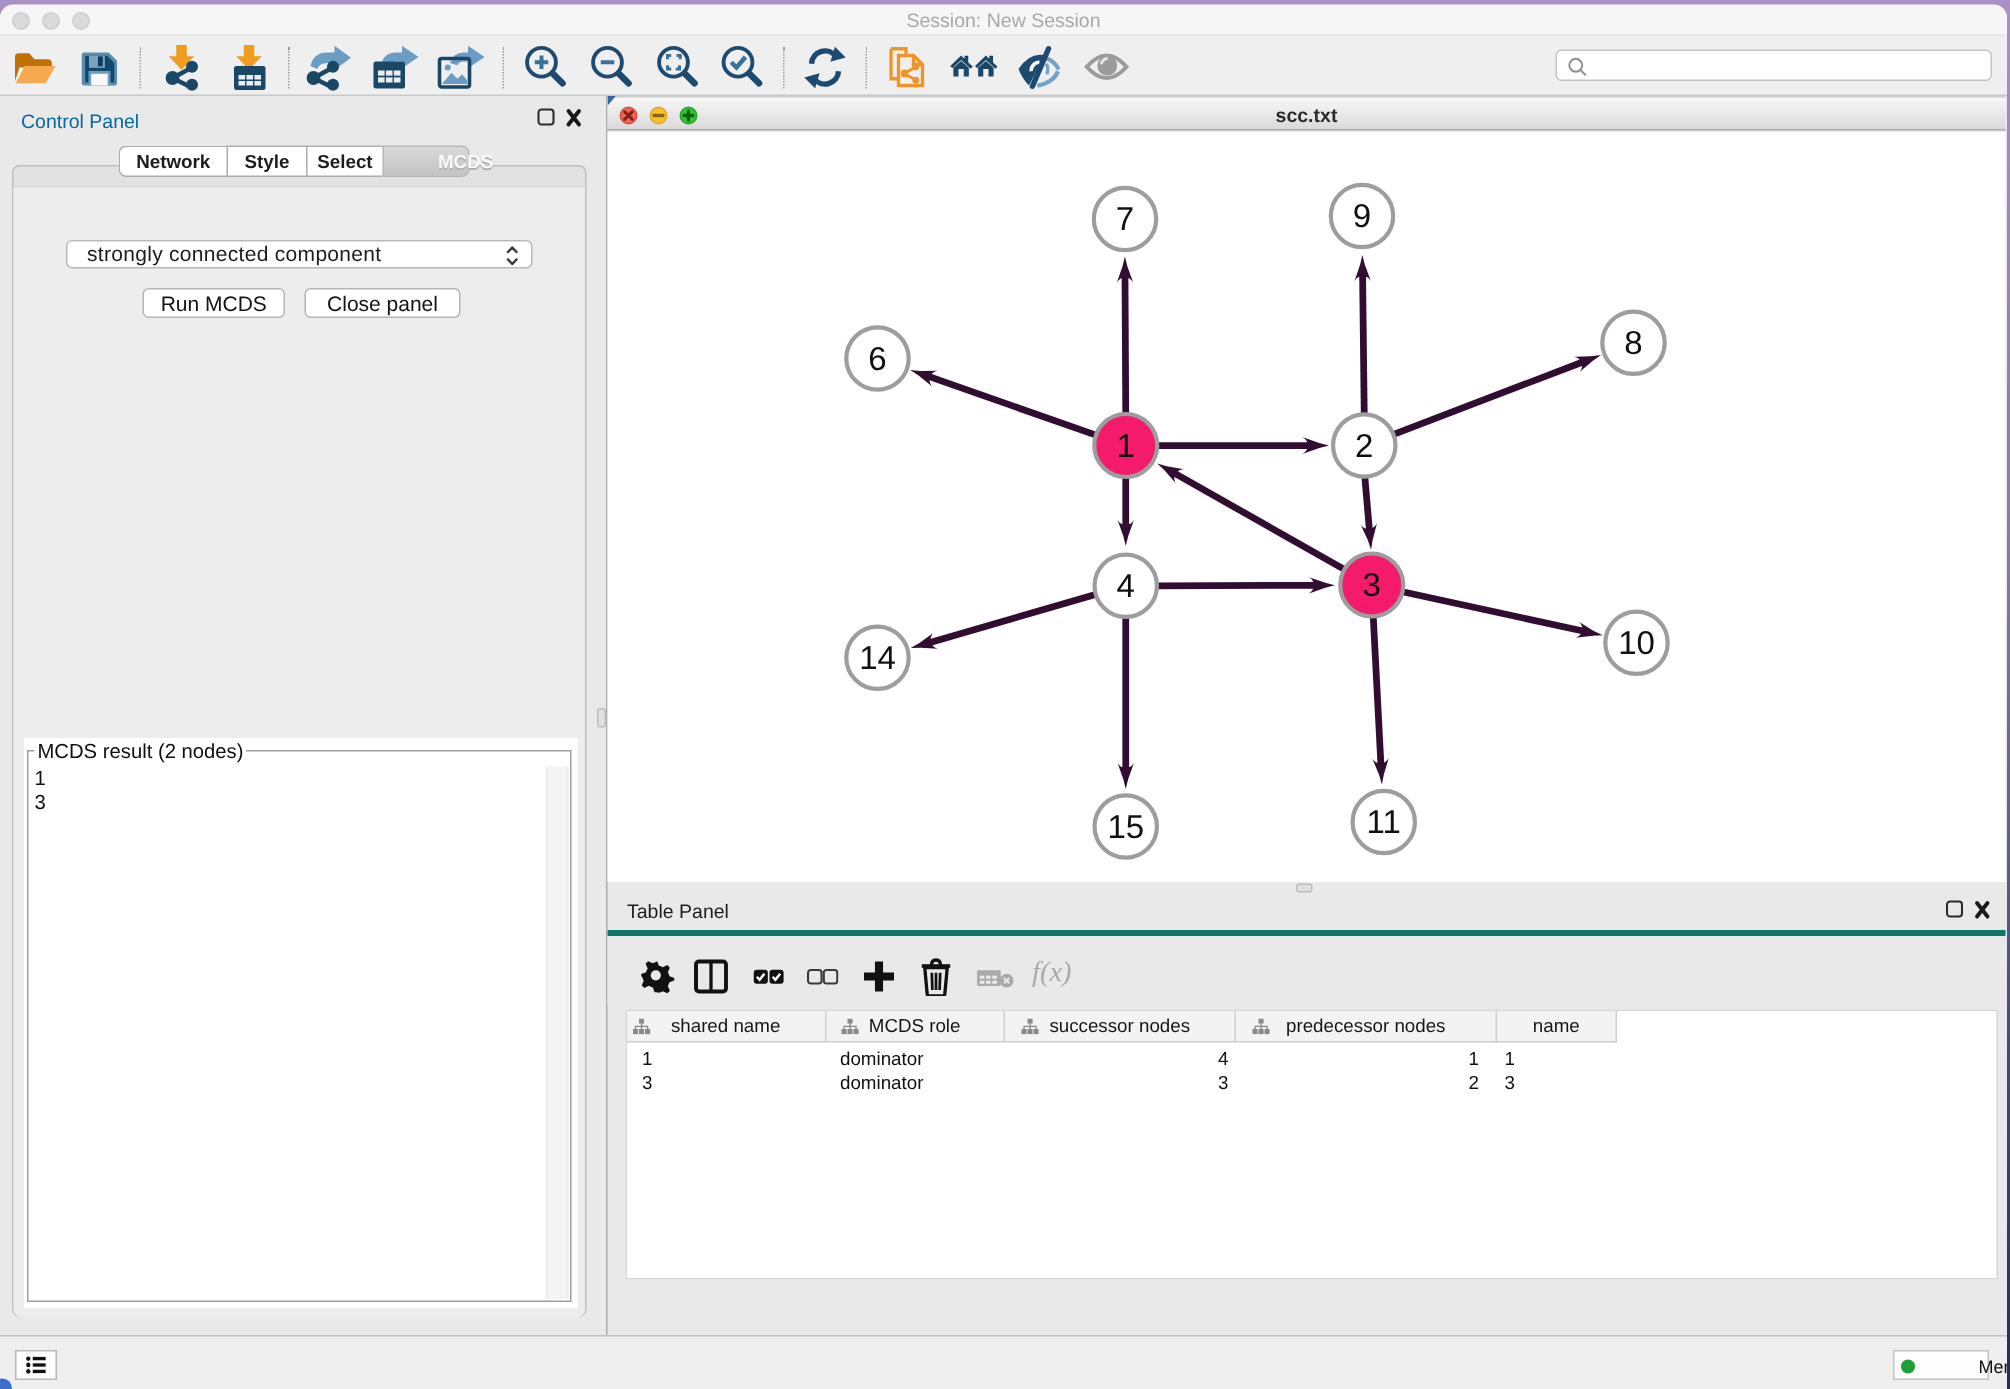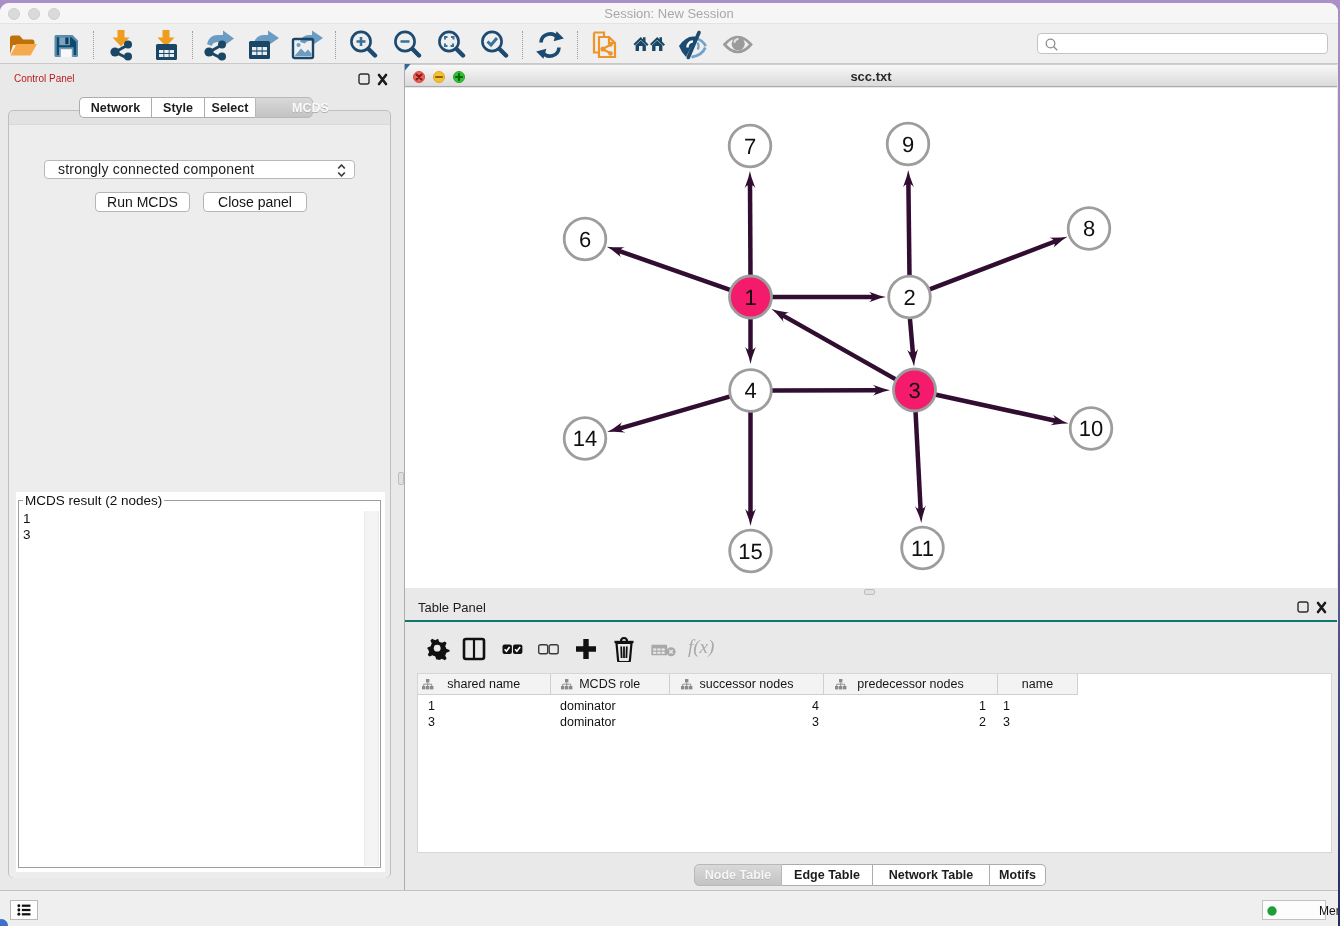--- a/index.html
+++ b/index.html
@@ -9,21 +9,21 @@
 .titlebar { position:absolute; left:0; top:0; width:1338px; height:21px; background:#f6f6f6; border-bottom:1px solid #e3e3e3; }
 .titlebar .dot { position:absolute; top:5px; width:12px; height:12px; border-radius:50%; background:#dadada; border:1px solid #cecece; }
 .title-text { position:absolute; top:3px; left:0; width:100%; text-align:center; font-size:13px; color:#a8a8a8; }
 .toolbar { position:absolute; left:0; top:21px; width:1338px; height:40px; background:#efefef; border-bottom:1px solid #c9c9c9; }
 .tb-sep { position:absolute; top:7px; height:28px; width:0; border-left:1px dotted #9a9a9a; }
 .tb-icon { position:absolute; top:5px; }
 .searchbox { position:absolute; left:1037px; top:11px; width:291px; height:21px; background:#fff; border:1px solid #c4c4c4; border-radius:4px; }
 .searchbox svg { position:absolute; left:6px; top:3px; }
 
 
-.cpanel-title { position:absolute; left:14px; top:70px; font-size:10px; color:#b91c1c; }
+.cpanel-title { position:absolute; left:14px; top:70px; font-size:13px; color:#0369a1; }
 .cp-wicons { position:absolute; left:358px; top:69px; width:32px; height:13px; }
 .tabwrap { position:absolute; left:79px; top:94px; height:21px; display:flex; z-index:5; }
 .tab { height:21px; line-height:20px; text-align:center; background:#fff; border:1px solid #acacac; border-right:none; font-size:12.5px; font-weight:700; color:#1c1c1c; }
 .tab:first-child { border-radius:5px 0 0 5px; }
 .tab.sel { background:linear-gradient(#d9d9d9,#c3c3c3); color:#fafafa; border:1px solid #b8b8b8; border-radius:0 5px 5px 0; text-shadow:0 1px 0 #b0b0b0; }
 .cp-box { position:absolute; left:8px; top:107px; width:383px; height:768px; background:#e2e2e2; border:1px solid #bfbfbf; border-radius:5px; }
 .opt-label { position:absolute; left:0; top:134px; width:399px; text-align:center; font-size:13.5px; color:#1c1c1c; }
 .dropdown { position:absolute; left:44px; top:157px; width:311px; height:19px; background:#fff; border:1px solid #b9b9b9; border-radius:4px; font-size:14px; letter-spacing:0.2px; color:#1c1c1c; line-height:17px; padding-left:13px; }
 .dd-arrows { position:absolute; right:7px; top:2px; }
 .btn { position:absolute; height:20px; background:#fff; border:1px solid #b5b5b5; border-radius:4px; font-size:14px; font-weight:400; color:#141414; text-align:center; line-height:18px; }
@@ -36,21 +36,21 @@
 
 .netpanel { position:absolute; left:405px; top:61px; width:932px; height:524px; }
 .net-titlebar { position:absolute; left:0; top:0; width:932px; height:23px; background:linear-gradient(#f8f8f8,#dadada); border-bottom:1px solid #a9a9a9; border-top:1px solid #cfcfcf;}
 .net-title { position:absolute; top:4px; width:100%; text-align:center; font-size:13px; font-weight:700; color:#2a2a2a; }
 .tl { position:absolute; top:5.5px; width:12px; height:12px; border-radius:50%; }
 .net-canvas { position:absolute; left:0; top:24px; width:932px; height:500px; background:#fff; }
 
 
 .tpanel-title { position:absolute; left:418px; top:597px; font-size:13px; color:#1d1d1d; }
 .tp-wicons { position:absolute; left:1297px; top:597px; width:32px; height:13px; }
-.tp-toolbar { position:absolute; left:405px; top:617px; width:932px; height:50px; background:#e9e9e9; border-top:2px solid #0f766e; }
+.tp-toolbar { position:absolute; left:405px; top:617px; width:932px; height:50px; background:#e9e9e9; border-top:4px solid #0f766e; }
 .tp-table { position:absolute; left:417px; top:670px; width:915px; height:180px; background:#fff; border:1px solid #d6d6d6; }
 .th-row { position:absolute; left:0; top:0; height:21px; background:#f3f3f3; border-bottom:1px solid #d0d0d0; }
 .th-cell { position:absolute; top:0; height:21px; border-right:1px solid #d0d0d0; font-size:12.5px; color:#161616; text-align:center; line-height:21px; }
 .td { position:absolute; font-size:12.5px; color:#111; }
 .btabwrap { position:absolute; left:694px; top:861px; height:22px; display:flex; z-index:5; }
 .btab { height:22px; line-height:21px; text-align:center; background:#fff; border:1px solid #acacac; border-left:none; font-size:12.5px; font-weight:700; color:#1c1c1c; }
 .btab:last-child { border-radius:0 5px 5px 0; }
 .btab.sel { background:linear-gradient(#d9d9d9,#c3c3c3); color:#f6f6f6; border-radius:5px 0 0 5px; border:1px solid #b8b8b8; text-shadow:0 1px 0 #b0b0b0; }
 
 
@@ -394,26 +394,20 @@
     <div class="td" style="left:10px; top:41px;">3</div>
     <div class="td" style="left:142px; top:25px;">dominator</div>
     <div class="td" style="left:142px; top:41px;">dominator</div>
     <div class="td" style="left:252px; top:25px; width:149px; text-align:right;">4</div>
     <div class="td" style="left:252px; top:41px; width:149px; text-align:right;">3</div>
     <div class="td" style="left:406px; top:25px; width:162px; text-align:right;">1</div>
     <div class="td" style="left:406px; top:41px; width:162px; text-align:right;">2</div>
     <div class="td" style="left:585px; top:25px;">1</div>
     <div class="td" style="left:585px; top:41px;">3</div>
   </div>
-  <div class="btabwrap">
-    <div class="btab sel" style="width:88px;">Node Table</div>
-    <div class="btab" style="width:91px;">Edge Table</div>
-    <div class="btab" style="width:117px;">Network Table</div>
-    <div class="btab" style="width:56px;">Motifs</div>
-  </div>
 
   <div class="statusbar">
     <div class="listbtn">
       <svg width="26" height="18" viewBox="0 0 26 21">
           <g fill="#111">
             <circle cx="7" cy="5.5" r="1.7"></circle>
             <circle cx="7" cy="10.5" r="1.7"></circle>
             <circle cx="7" cy="15.5" r="1.7"></circle>
             <rect x="10.5" y="4.2" width="10" height="2.6"></rect>
             <rect x="10.5" y="9.2" width="10" height="2.6"></rect>

